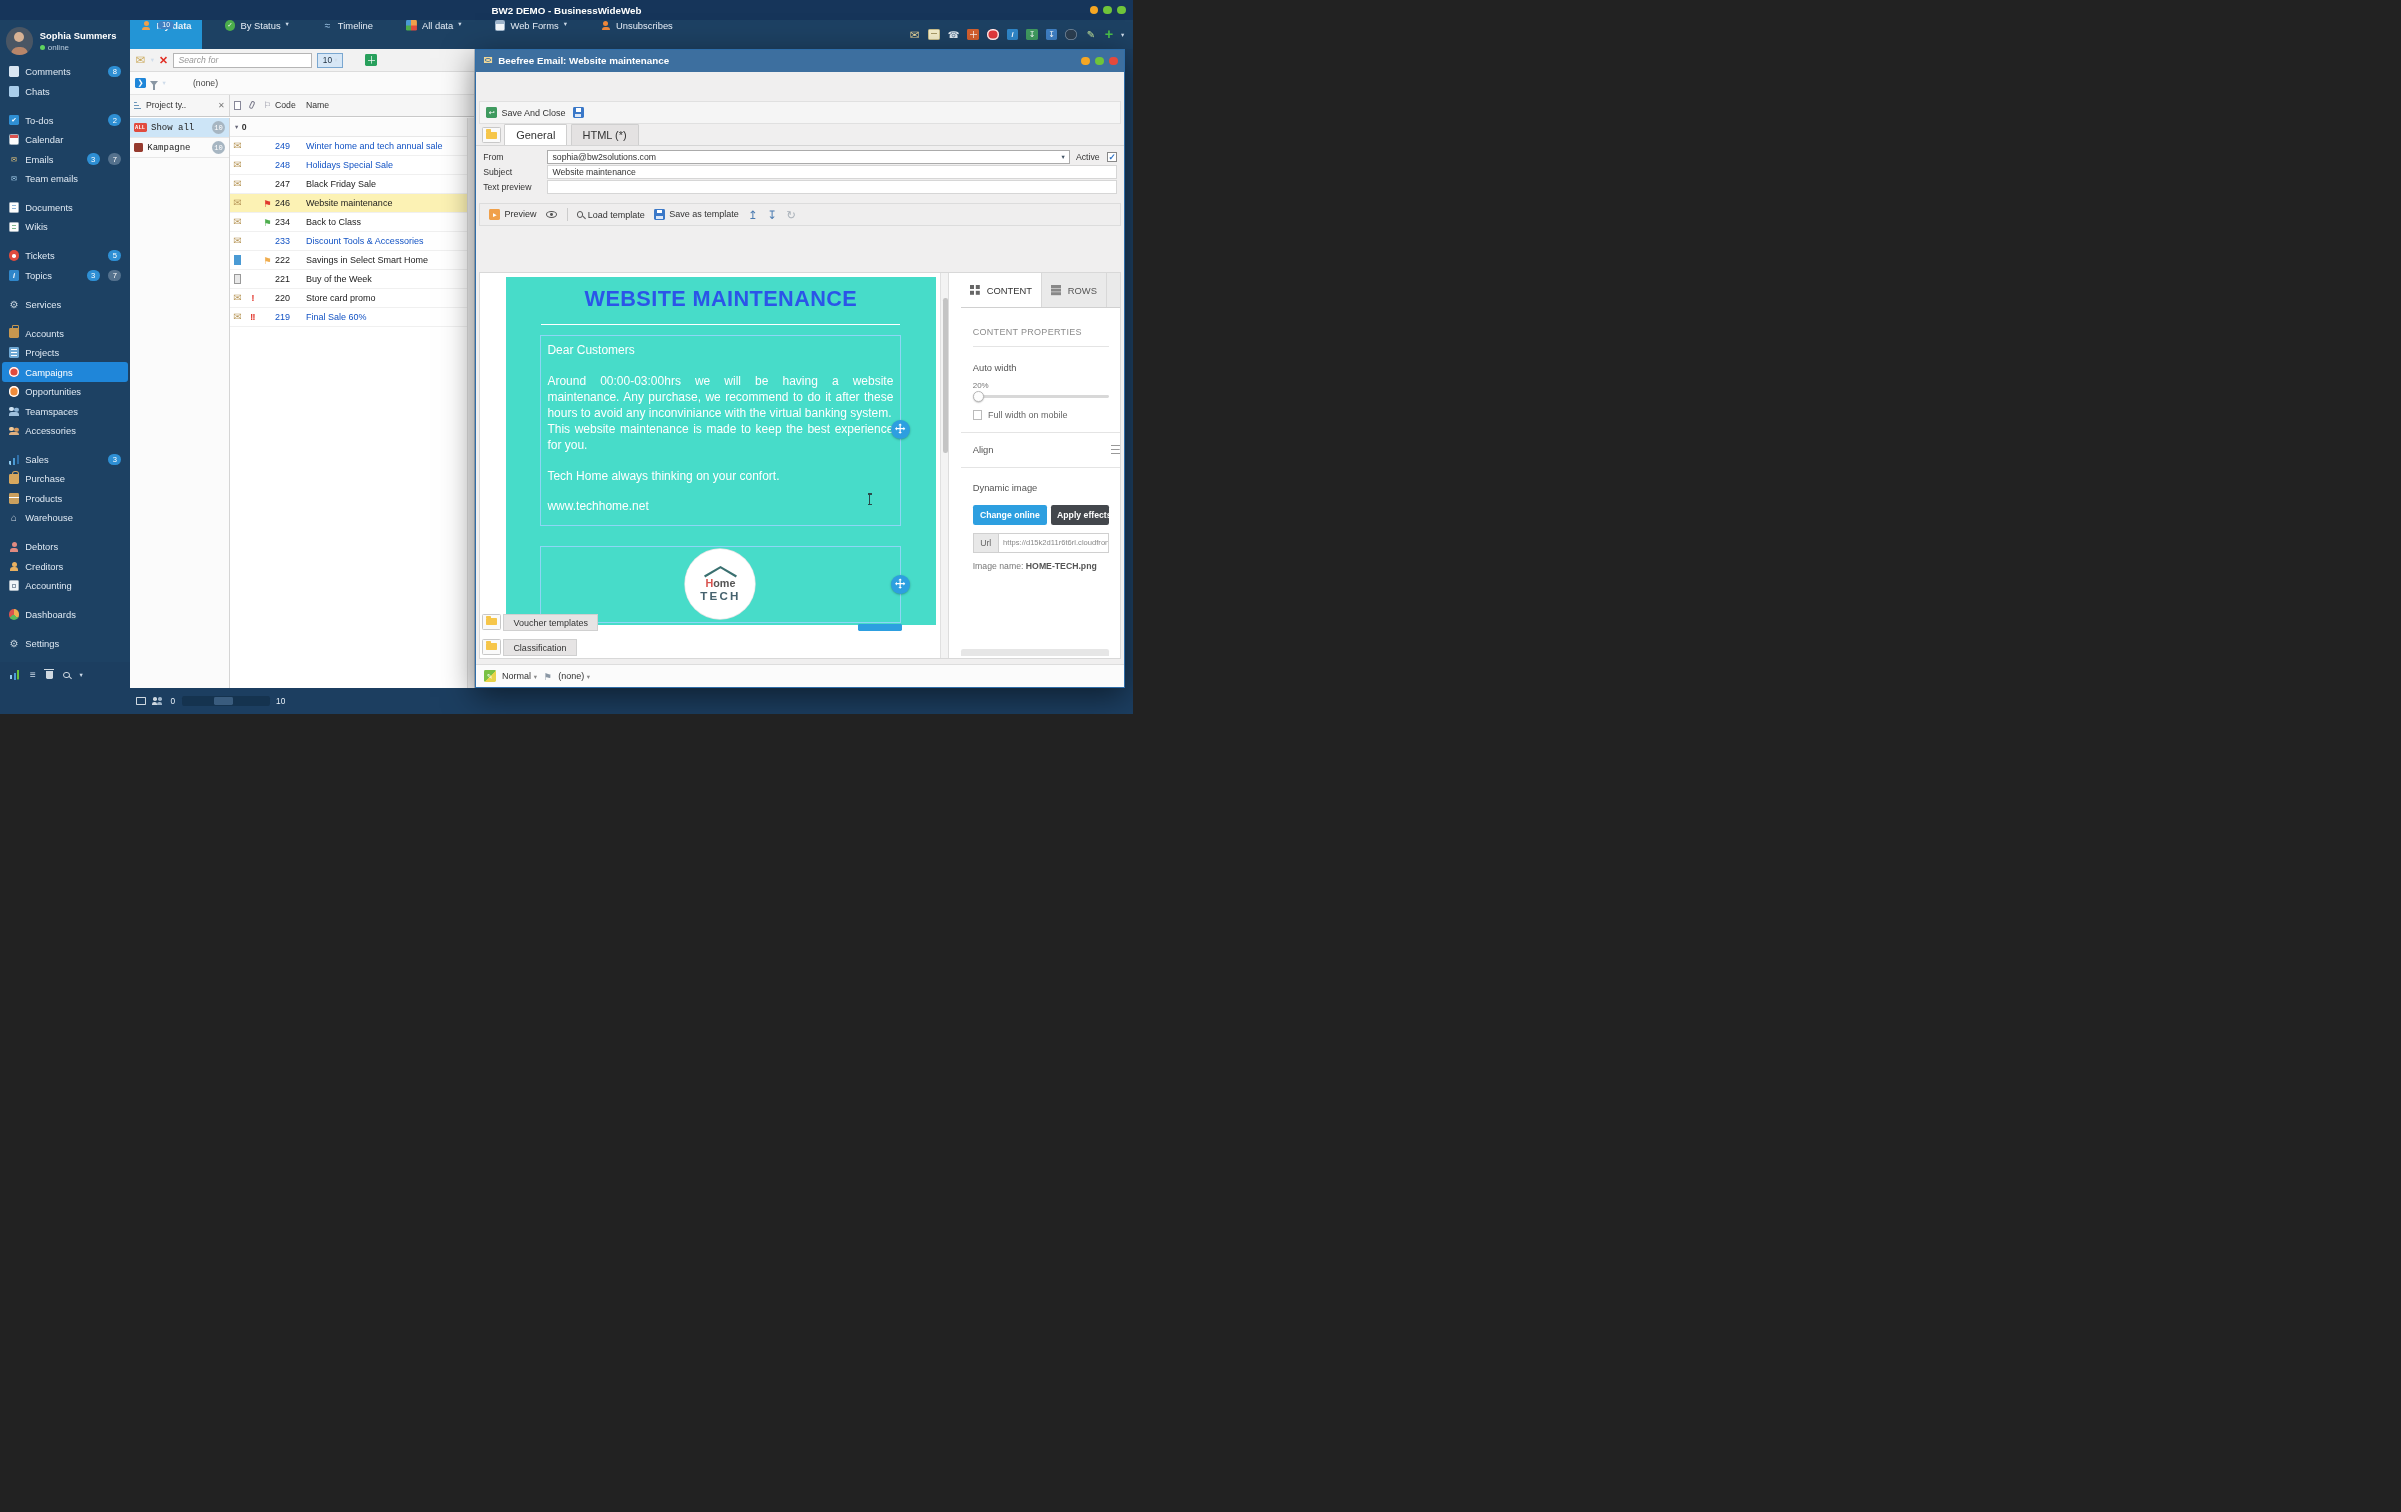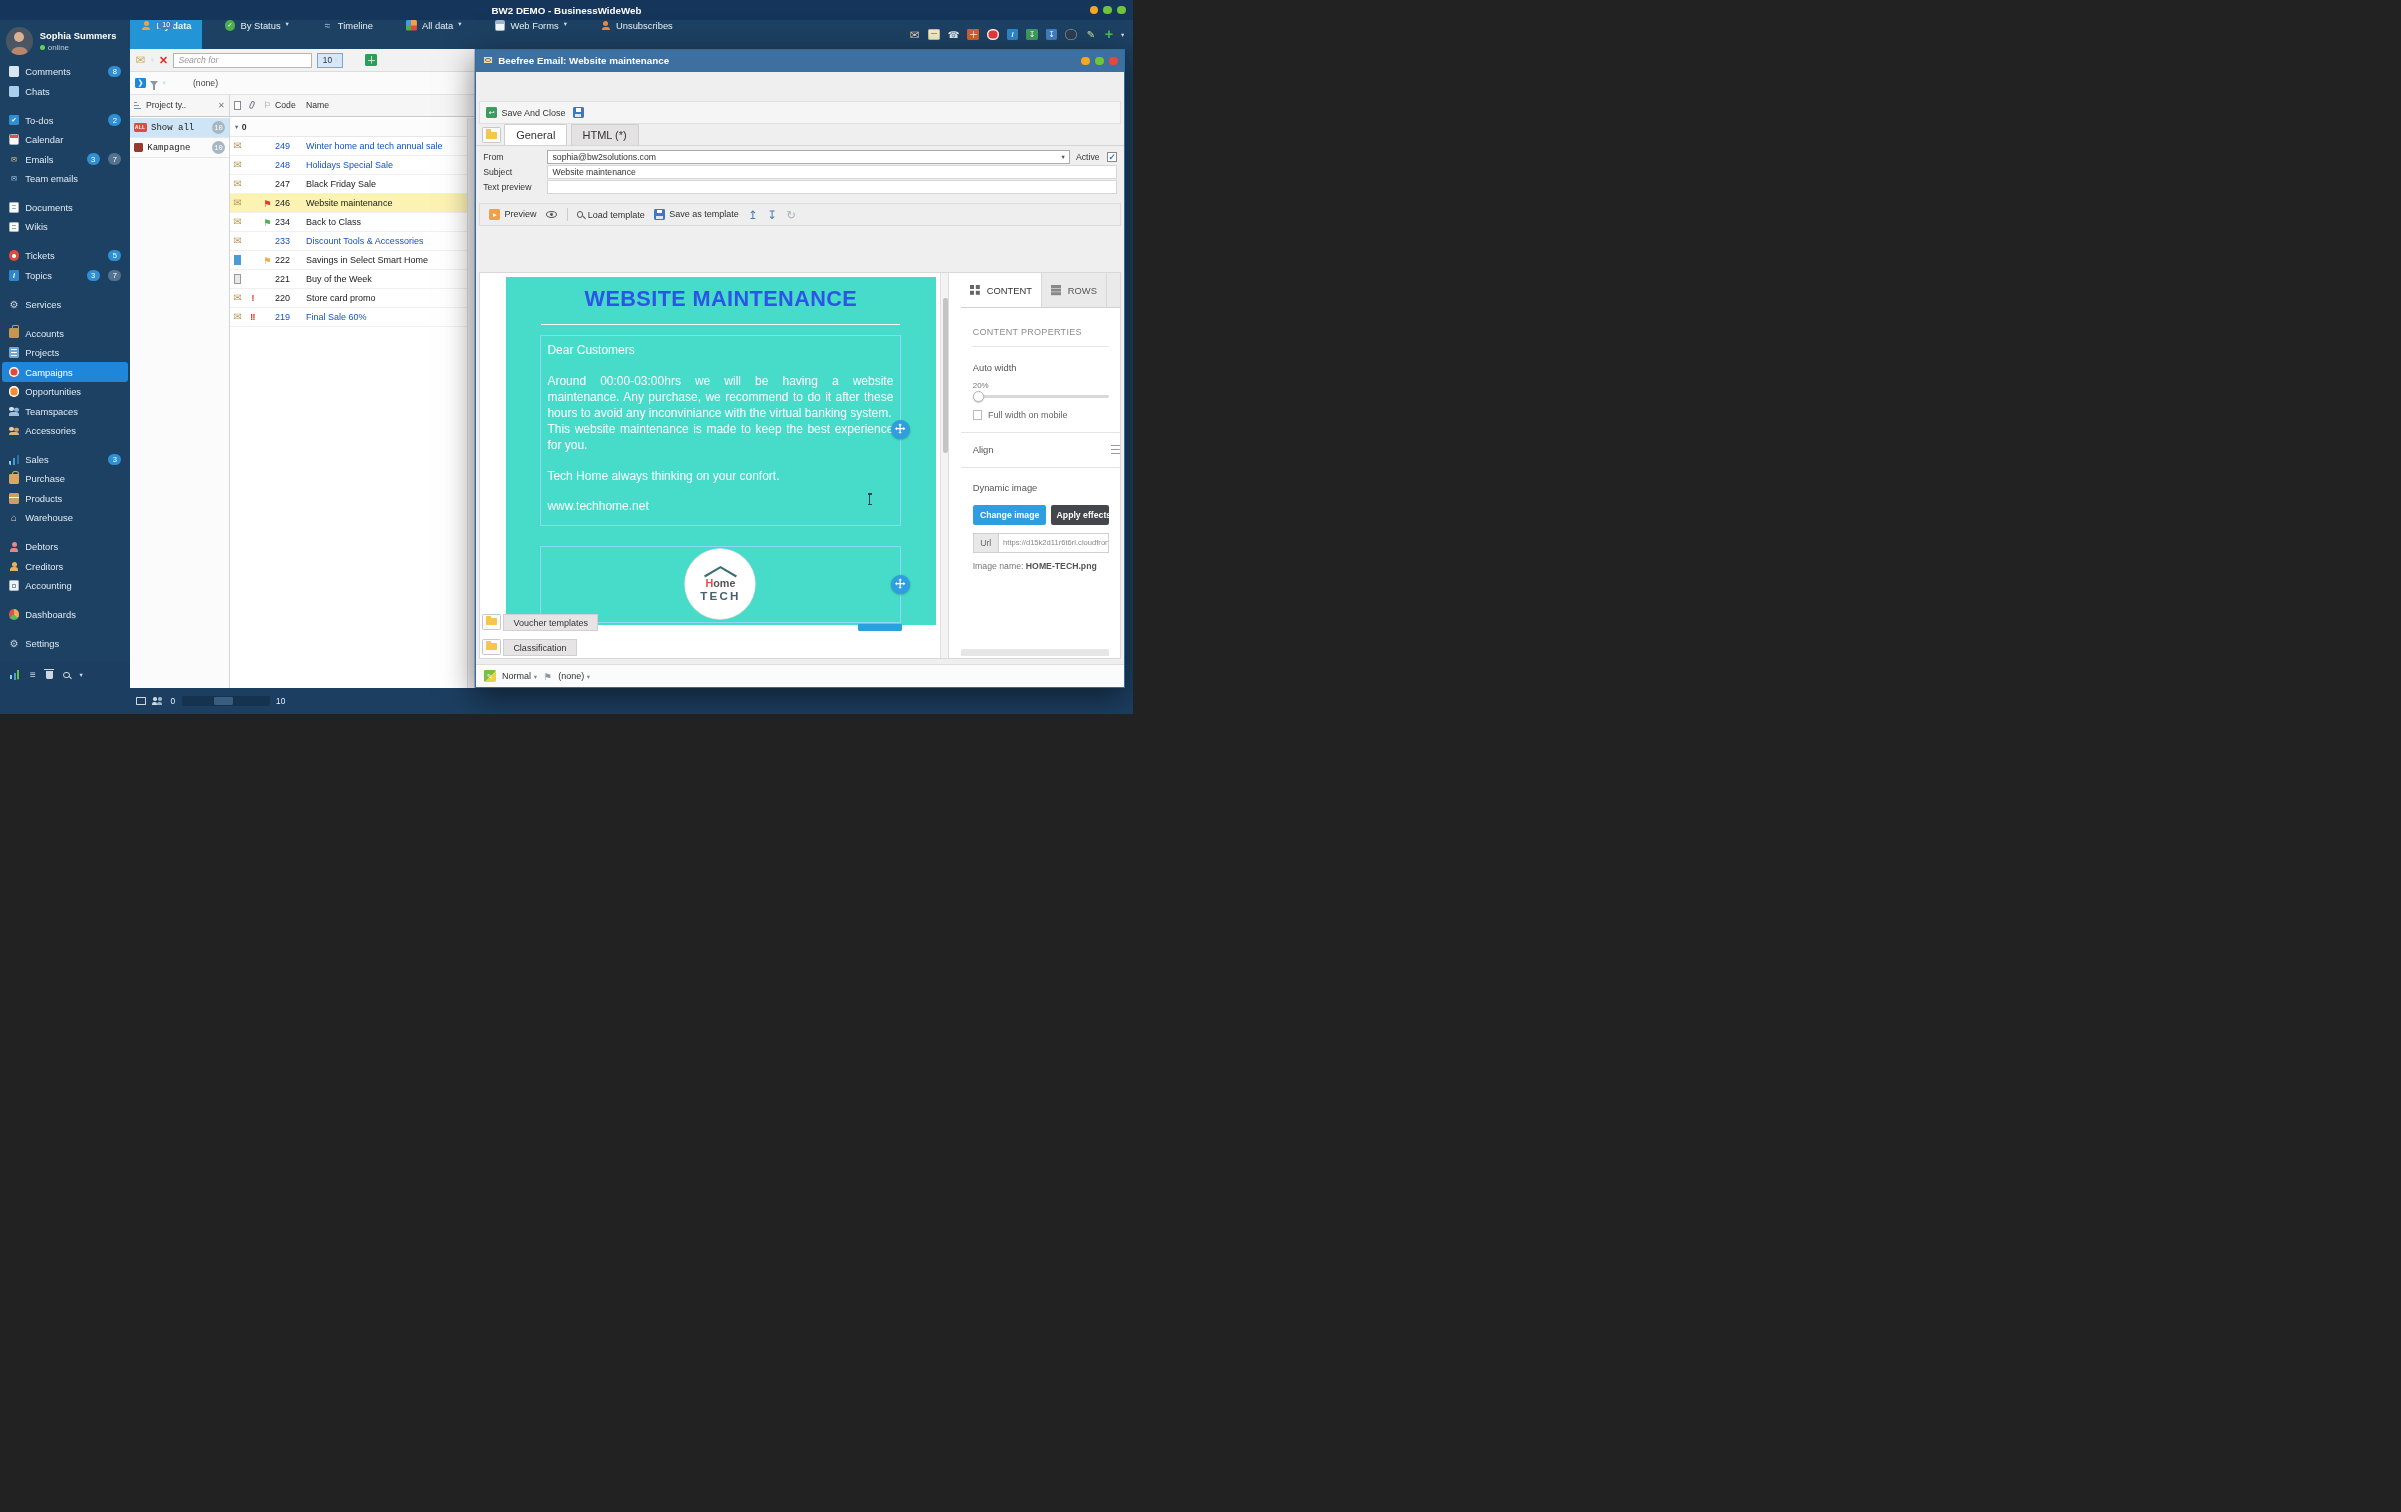--- a/index.html
+++ b/index.html
@@ -802,21 +802,21 @@
             <span data-name="full-width-label">Full width on mobile</span>
           </div>
           <div class="b-div" data-name="builder-divider"></div>
           <div class="b-rowflex">
             <span class="b-label" style="margin:0;" data-name="align-label">Align</span>
             <span class="align-ctl" data-name="align-control-icon"></span>
           </div>
           <div class="b-div" data-name="builder-divider"></div>
           <div class="b-label" data-name="dynamic-image-label">Dynamic image</div>
           <div class="b-buttons">
-            <span class="btn-blue" data-name="change-image-button">Change image</span>
+            <span class="btn-blue" data-name="change-image-button">Change online</span>
             <span class="btn-dark" data-name="apply-effects-button">Apply effects &amp; mo</span>
           </div>
           <div class="b-url">
             <span class="url-label" data-name="url-label">Url</span>
             <span class="url-input" data-name="url-input">https://d15k2d11r6t6rl.cloudfront.n</span>
           </div>
           <div class="b-imgname" data-name="image-name-row">
             <span data-name="image-name-label">Image name:</span>
             <b data-name="image-name-value">HOME-TECH.png</b>
           </div>

